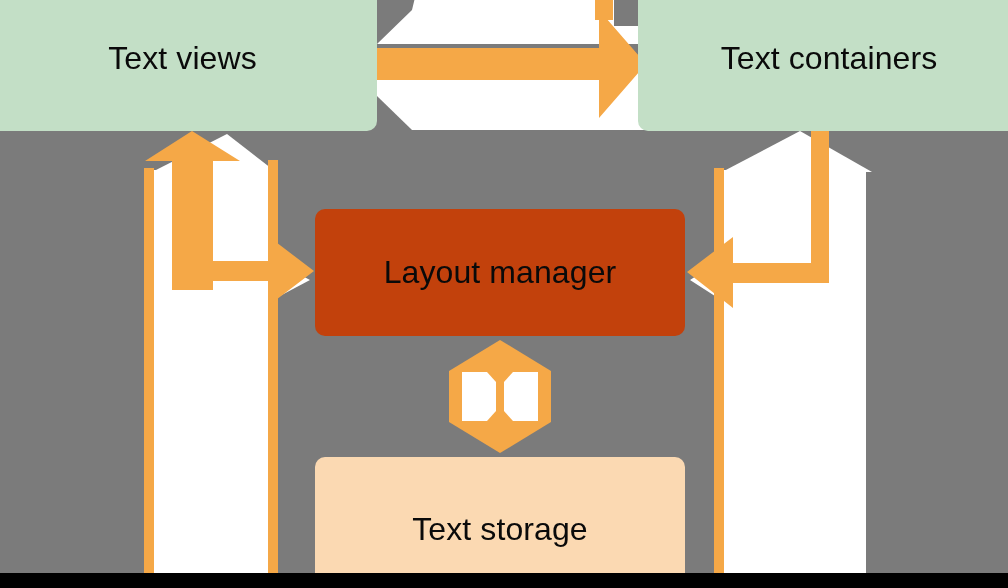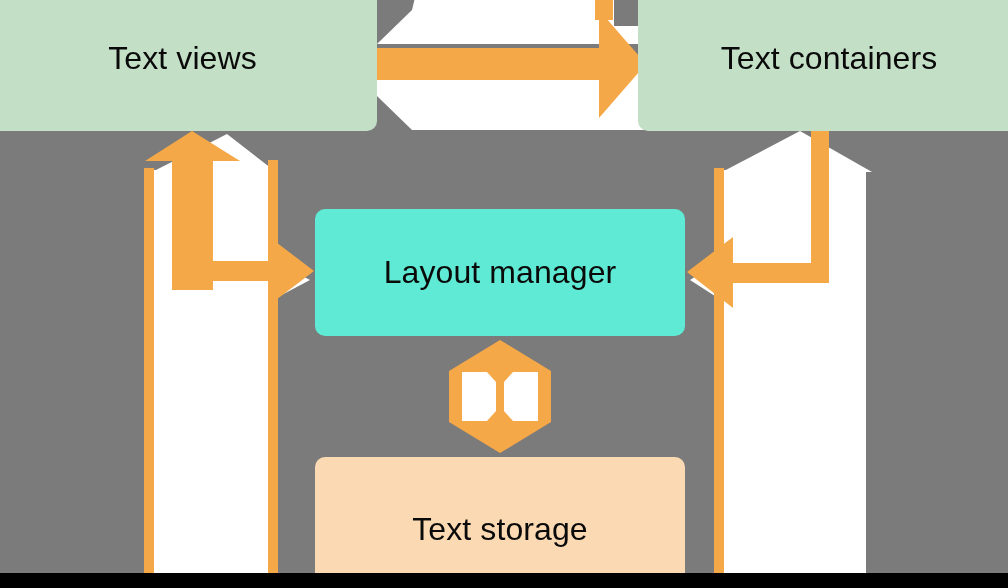--- a/index.html
+++ b/index.html
@@ -209,21 +209,21 @@
   </svg>
 
   <div class="node" id="node-text-views" style="background:#c3dfc6;">
     <span class="node-label">Text views</span>
   </div>
 
   <div class="node" id="node-text-containers" style="background:#c3dfc6;">
     <span class="node-label">Text containers</span>
   </div>
 
-  <div class="node" id="node-layout-manager" style="background:#5eead4;">
+  <div class="node" id="node-layout-manager" style="background:#c2410c;">
     <span class="node-label">Layout manager</span>
   </div>
 
   <div class="node" id="node-text-storage" style="background:#fbd9b2;">
     <span class="node-label">Text storage</span>
   </div>
 
 </div>
 
 </body></html>

